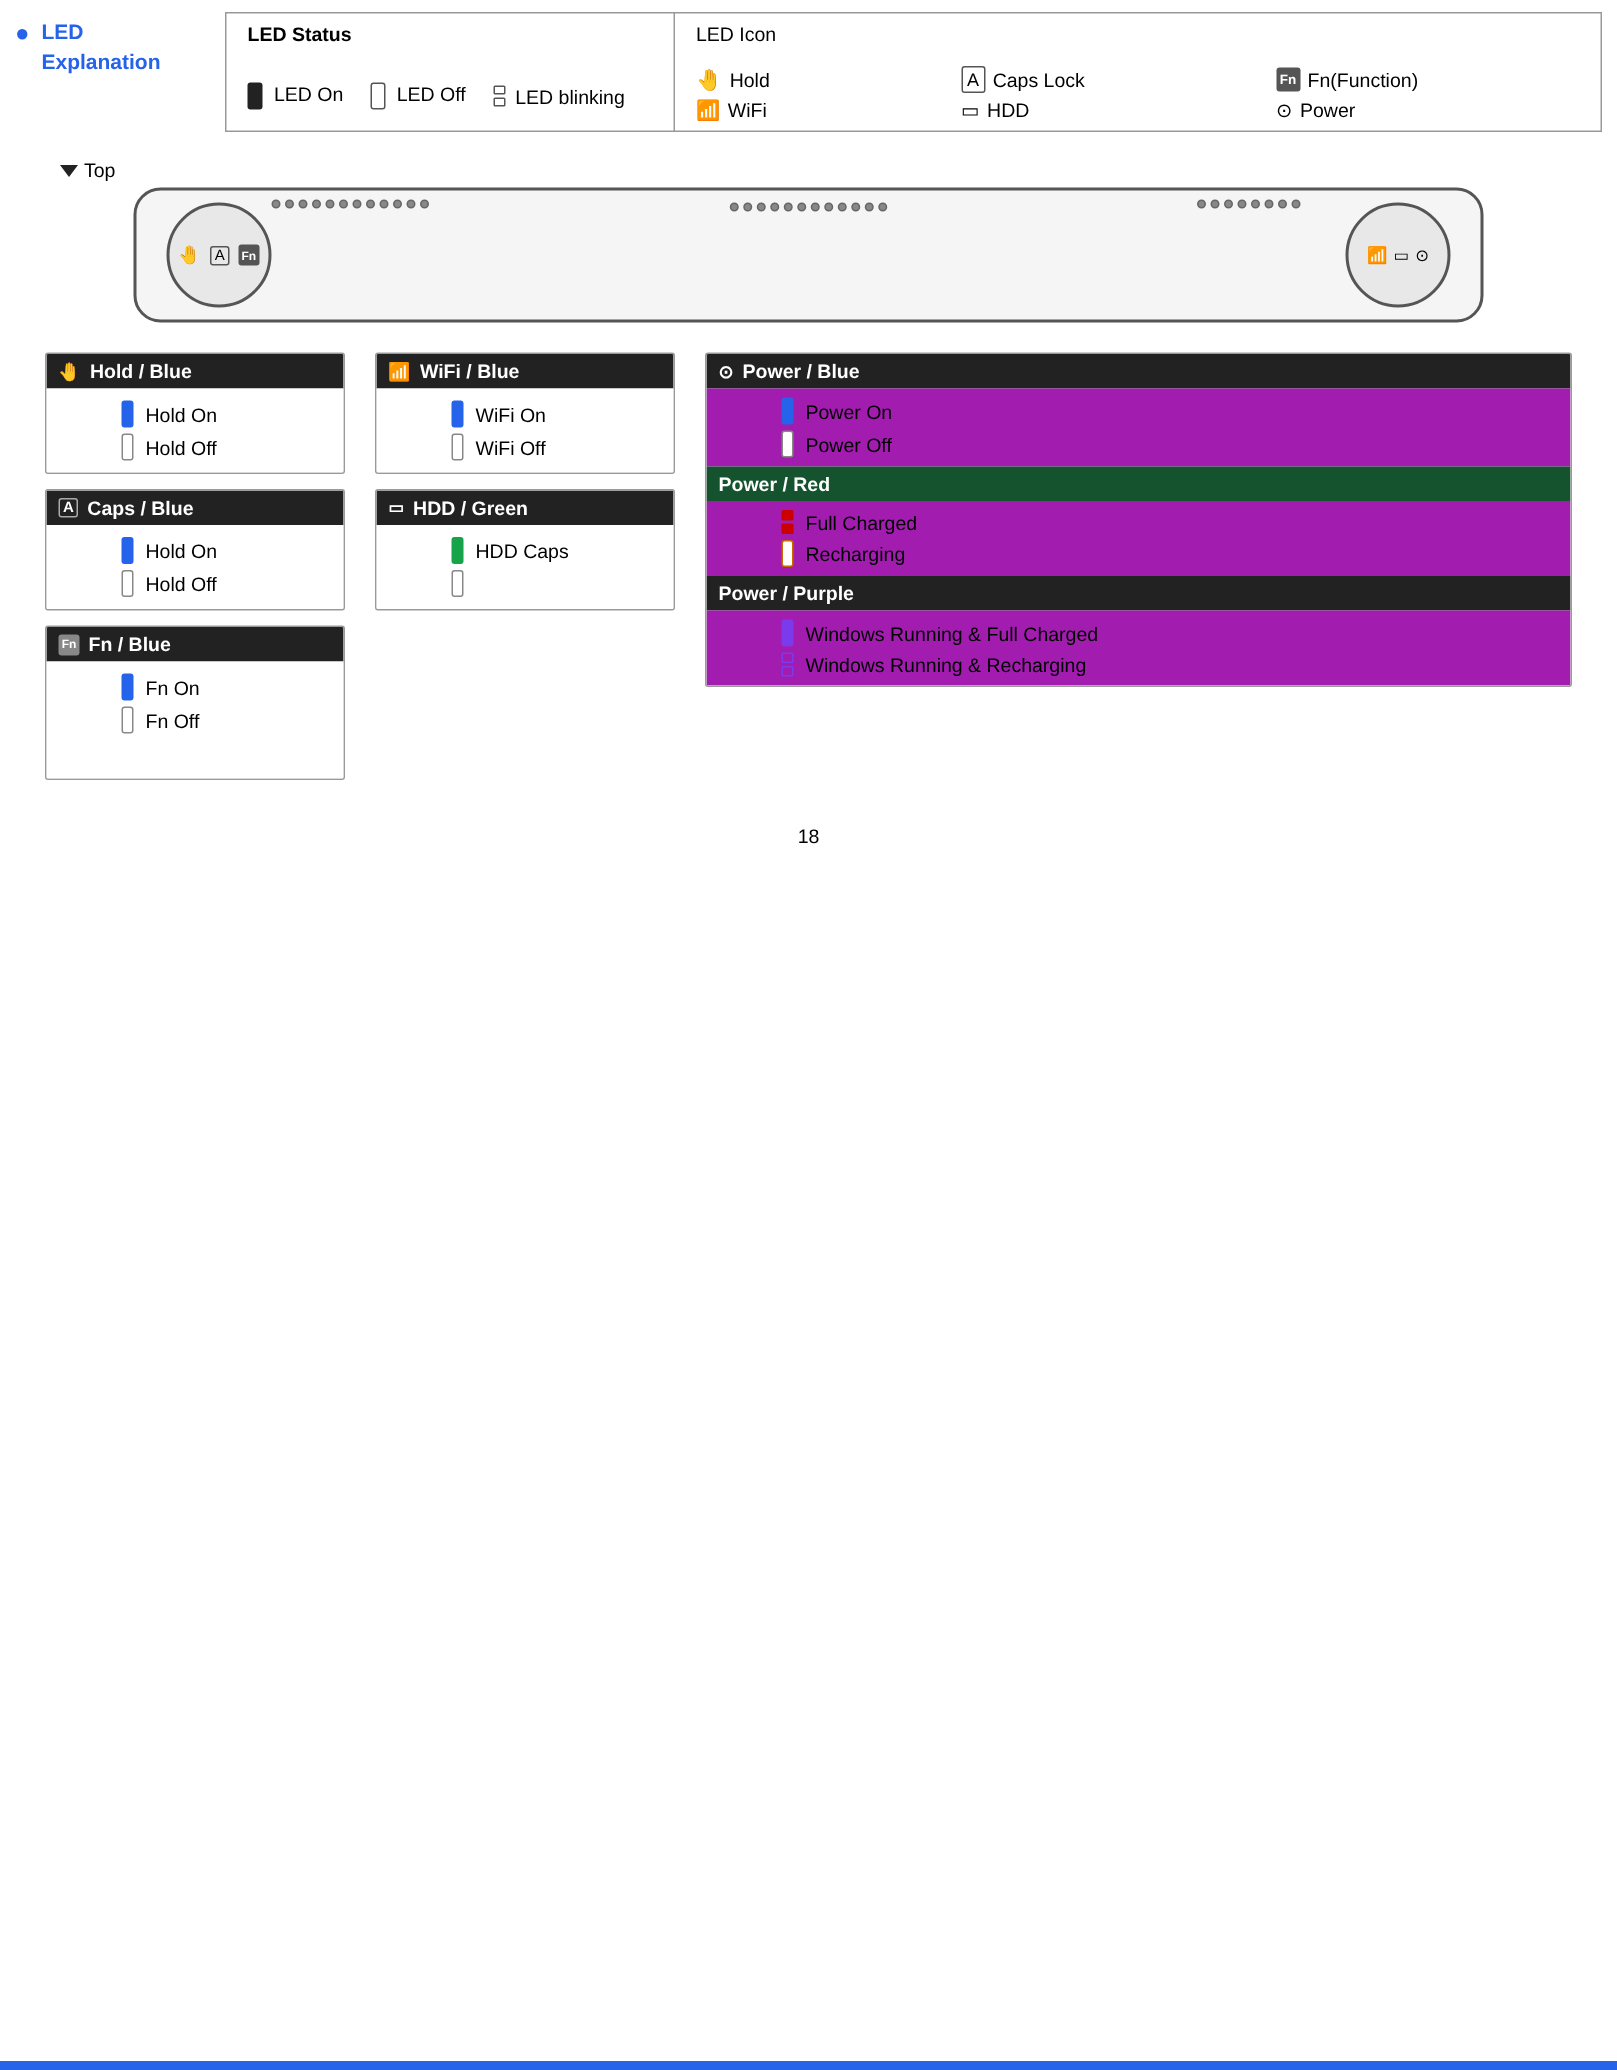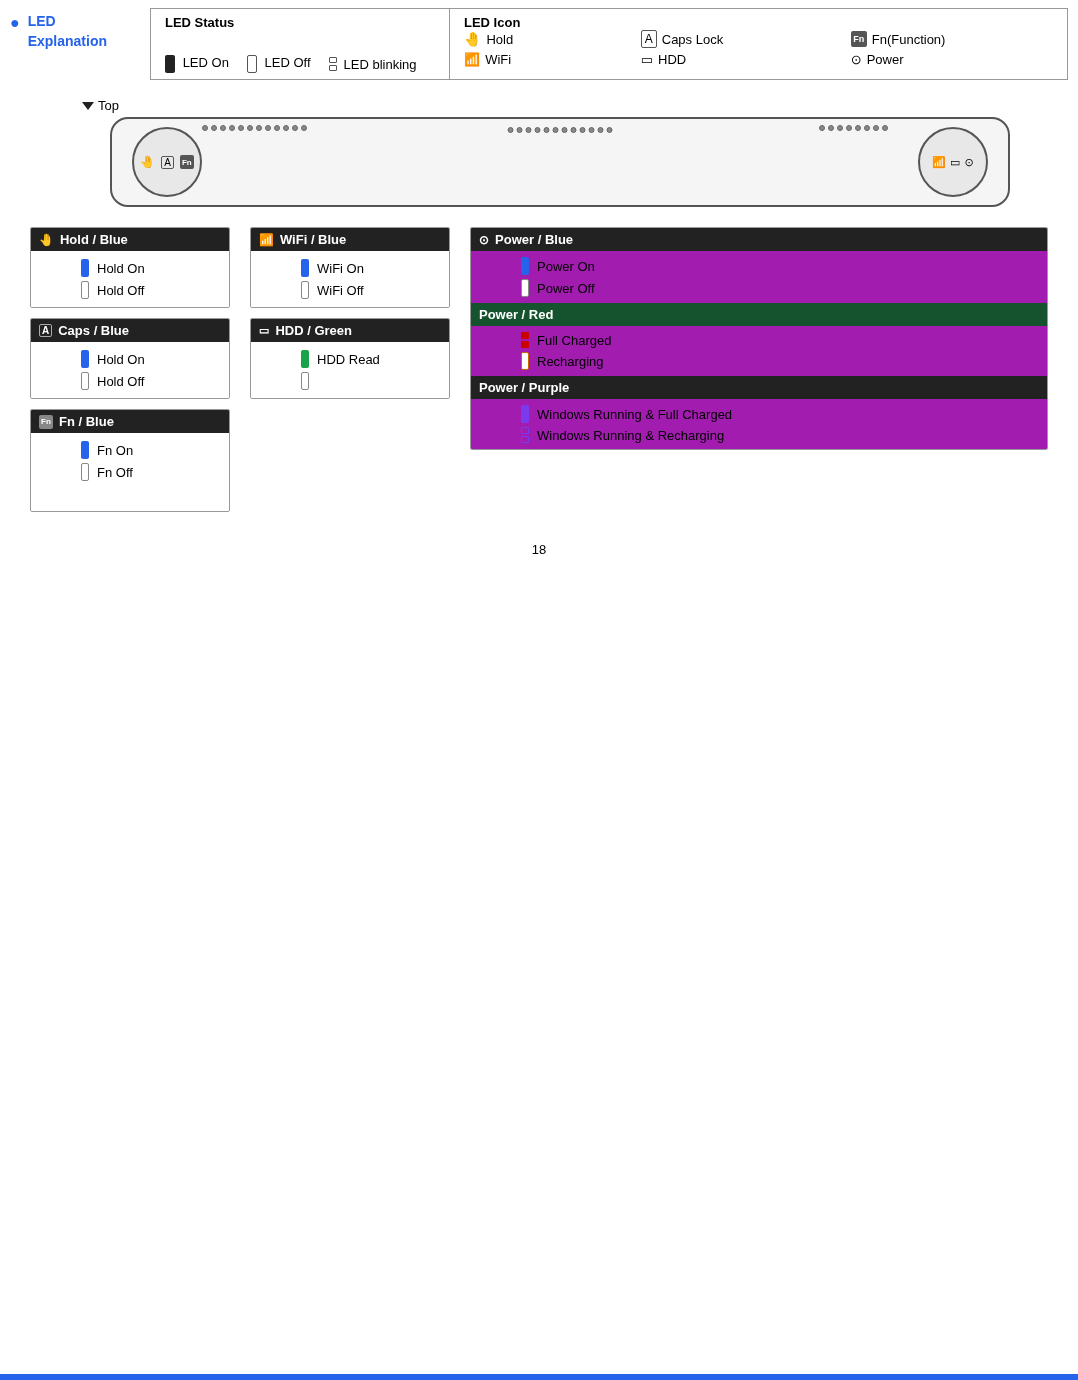--- a/index.html
+++ b/index.html
@@ -105,43 +105,42 @@
     }
 
     .led-icon-box {
       border: 1px solid #999;
       border-left: none;
       padding: 6px 14px;
       flex: 1;
     }
 
     .led-icon-box .box-title {
-      font-weight: bold;
-      font-size: 13px;
-      margin-bottom: 0;
+      font-weight: normal;
+      font-size: 13px;
+      margin-bottom: 14px;
     }
 
     .icon-grid {
       display: grid;
       grid-template-columns: repeat(3, auto);
       gap: 4px 20px;
       font-size: 13px;
     }
 
     .icon-item {
       display: flex;
       align-items: center;
       gap: 5px;
     }
 
     
     .top-diagram-section {
       padding: 10px 40px;
       position: relative;
-      margin-left: 42px;
     }
 
     .top-label {
       font-size: 13px;
       margin-bottom: 4px;
       display: flex;
       align-items: center;
       gap: 4px;
     }
 
@@ -660,21 +659,21 @@
     </div>
 
     <div class="led-card">
       <div class="card-header blue-header">
         <span style="font-size:11px;">▭</span>
         <span>HDD / Green</span>
       </div>
       <div class="card-body">
         <div class="card-row">
           <span class="green-indicator"></span>
-          <span>HDD Read</span>
+          <span>HDD Caps</span>
         </div>
         <div class="card-row">
           <span class="indicator-white-off"></span>
         </div>
       </div>
     </div>
 
   </div>
 
   <div class="right-card">

